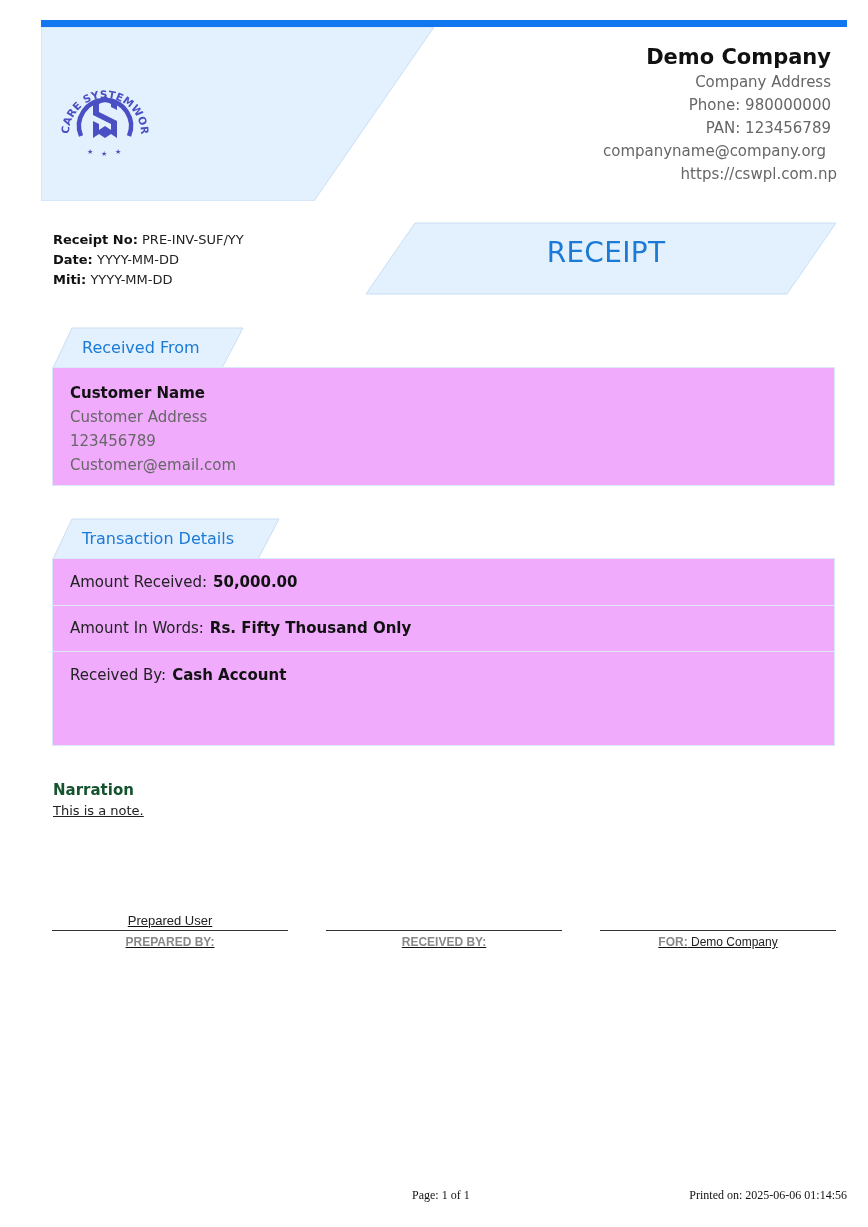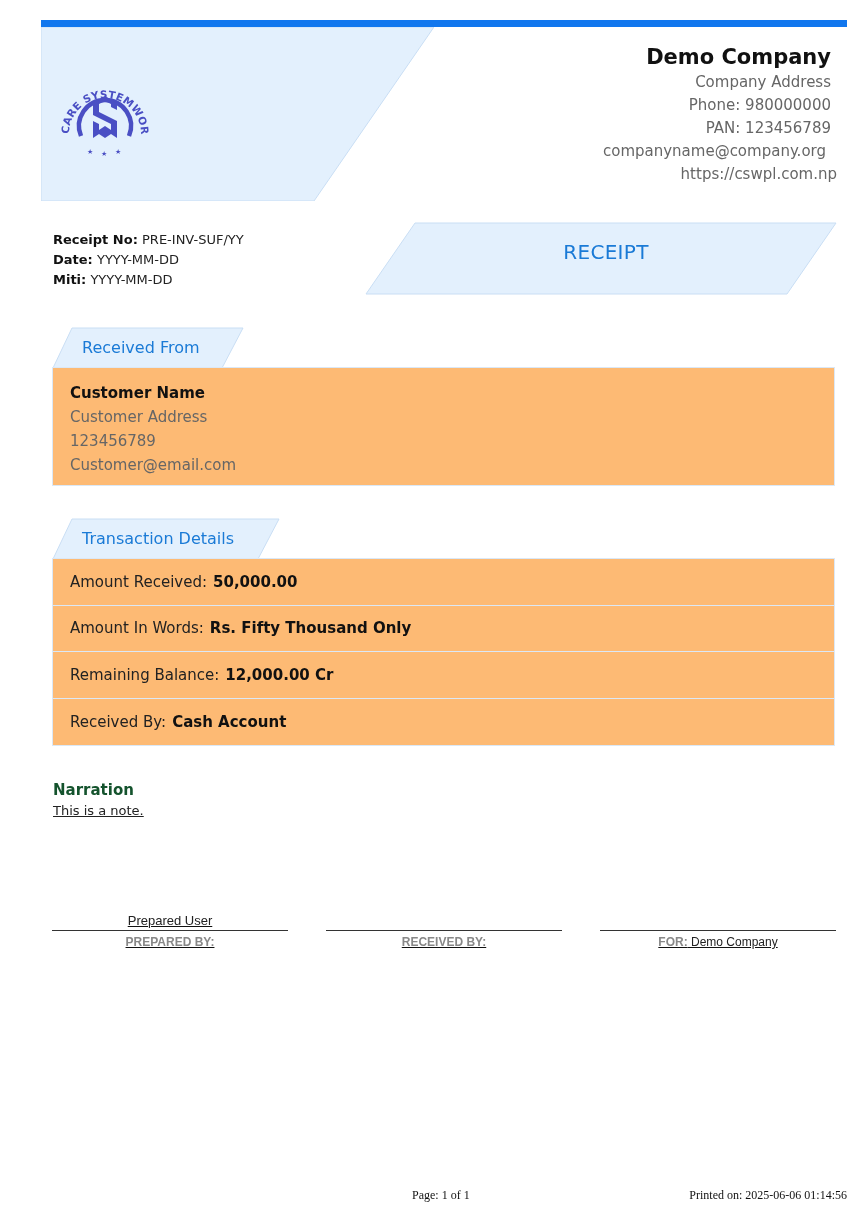--- a/index.html
+++ b/index.html
@@ -14,26 +14,26 @@
 
     .company { right: 37px; top: 44px; text-align: right; }
     .company-name { font-size: 21px; font-weight: bold; color: #111; line-height: 27px; margin-right: 0; }
     .company-line { font-size: 15px; color: #666; line-height: 23px; }
 
     .meta { left: 53px; top: 230px; font-size: 13px; line-height: 20px; color: #222; }
     .meta b { color: #111; }
 
     .receipt-shape { left: 365px; top: 222px; width: 472px; height: 73px; }
     .receipt-title { left: 365px; top: 222px; width: 482px; height: 60px; display: flex; align-items: center; justify-content: center;
-      font-size: 20px; color: #1a7ad6; letter-spacing: 0.3px; }
+      font-size: 28px; color: #1a7ad6; letter-spacing: 0.3px; }
 
     .tab-shape { position: absolute; }
     .tab-label { position: absolute; font-size: 16px; color: #1a7ad6; }
 
-    .box { position: absolute; left: 52px; width: 783px; border: 1.5px solid #dbe8f6; box-sizing: border-box; background: #fdba74; }
+    .box { position: absolute; left: 52px; width: 783px; border: 1.5px solid #dbe8f6; box-sizing: border-box; background: #f0abfc; }
     .cust { top: 367px; height: 119px; padding: 13px 0 0 17px; }
     .cust-name { font-size: 15px; font-weight: bold; color: #111; line-height: 24px; }
     .cust-line { font-size: 15px; color: #666; line-height: 24px; }
 
     .tx { top: 558px; height: 188px; }
     .tx-row { height: 46.5px; border-bottom: 1.5px solid #dbe8f6; box-sizing: border-box; display: flex; align-items: center; padding-left: 17px; font-size: 15px; color: #222; }
     .tx-row:last-child { border-bottom: none; }
     .tx-row .val { font-weight: bold; color: #111; margin-left: 6px; }
 
     .narr-title { left: 53px; top: 781px; font-size: 15px; font-weight: bold; color: #14532d; }
@@ -111,24 +111,20 @@
 <div class="box tx">
   <div class="tx-row">
     <span>Amount Received:</span>
     <span class="val">50,000.00</span>
   </div>
   <div class="tx-row">
     <span>Amount In Words:</span>
     <span class="val">Rs. Fifty Thousand Only</span>
   </div>
   <div class="tx-row">
-    <span>Remaining Balance:</span>
-    <span class="val">12,000.00 Cr</span>
-  </div>
-  <div class="tx-row">
     <span>Received By:</span>
     <span class="val">Cash Account</span>
   </div>
 </div>
 
 <div class="abs narr-title">Narration</div>
 <div class="abs narr-text">This is a note.</div>
 
 <div class="sig" style="left:52px;">
   <div class="sig-name">Prepared User</div>

